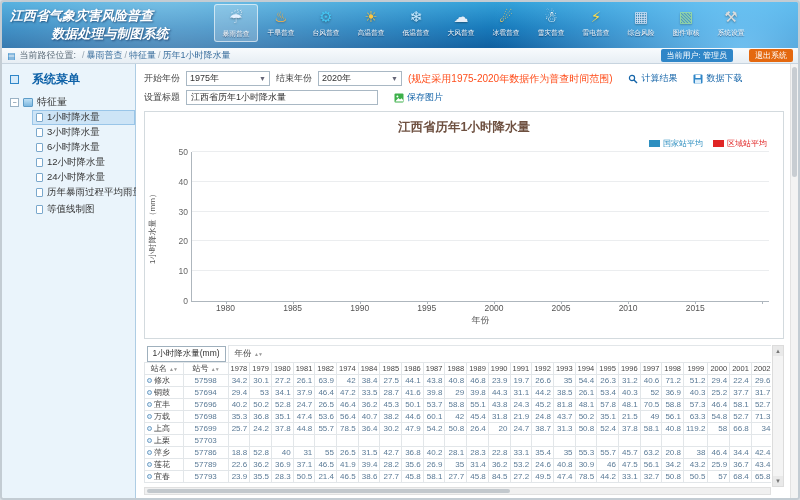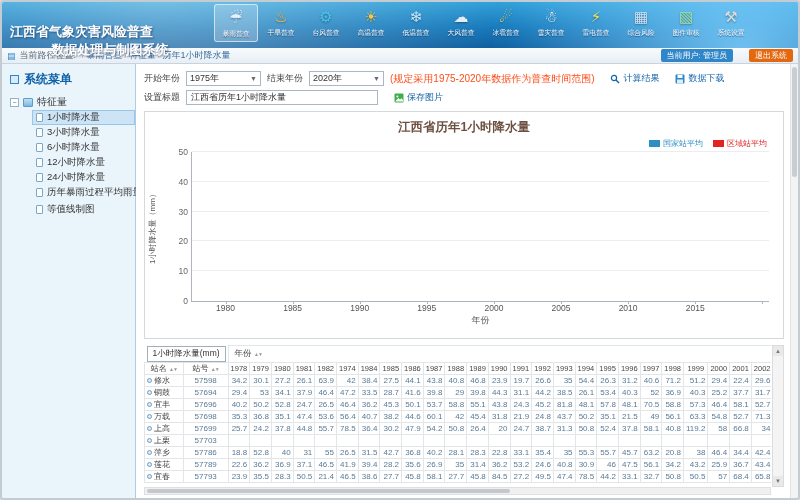--- a/index.html
+++ b/index.html
@@ -5,21 +5,21 @@
   html,body{margin:0;padding:0;background:#d7dde2;font-family:"Liberation Sans","DejaVu Sans",sans-serif;}
   *{box-sizing:border-box;}
   .window{width:800px;height:500px;background:#fff;border:2px solid #c3ccd3;border-radius:4px;overflow:hidden;display:flex;flex-direction:column;position:relative;}
 
   
   .header{height:46px;position:relative;flex:0 0 46px;
     background:
       radial-gradient(circle at 93% 115%, rgba(130,210,255,.85), rgba(130,210,255,0) 34%),
       radial-gradient(circle at 20% -40%, rgba(255,255,255,.35), rgba(255,255,255,0) 55%),
       linear-gradient(180deg,#2f9fd8 0%,#1478ba 55%,#0c5d9e 100%);}
-  .app-title{position:absolute;left:8px;top:21px;color:#fff;font-weight:bold;font-size:13px;line-height:1.4;text-shadow:1px 1px 2px rgba(0,20,60,.55);width:200px;}
+  .app-title{position:absolute;left:8px;top:5px;color:#fff;font-weight:bold;font-size:13px;line-height:1.4;text-shadow:1px 1px 2px rgba(0,20,60,.55);width:200px;font-style:italic;}
   .app-title .l2{text-align:center;}
   .nav{position:absolute;left:212px;top:2px;display:flex;}
   .nav-item{width:44px;text-align:center;padding:2px 1px 1px;border-radius:3px;margin-right:1px;}
   .nav-item.active{background:rgba(255,255,255,.22);border:1px solid rgba(255,255,255,.6);}
   .nav-icon{width:30px;height:22px;margin:0 auto;font-size:15px;line-height:22px;text-shadow:0 1px 2px rgba(0,0,0,.35);}
   .nav-label{font-size:8px;color:#fff;white-space:nowrap;transform:scale(.85);transform-origin:center top;text-shadow:0 1px 1px rgba(0,20,60,.6);}
 
   
   .crumbbar{height:16px;flex:0 0 16px;display:flex;justify-content:space-between;align-items:center;padding:0 5px;
     background:linear-gradient(#f8fbfd,#e7eef4);border-bottom:1px solid #c7d4df;font-size:9px;color:#5a6a77;}
@@ -28,37 +28,37 @@
   .crumb-item{color:#3b6f9e;}
   .crumb-sep{color:#98a6b2;margin:0 2px;}
   .pill{font-size:8px;color:#fff;padding:1px 6px;border-radius:2px;white-space:nowrap;}
   .pill.user{background:#2f86c8;margin-right:16px;}
   .pill.logout{background:#e4680f;}
   .crumb-right{display:flex;align-items:center;}
 
   
   .body{flex:1;display:flex;min-height:0;position:relative;}
   .sidebar{width:134px;flex:0 0 134px;background:#eaf4fb;border-right:1px solid #aecde4;font-size:10px;color:#333;}
-  .sidebar-title{color:#0f62a8;font-weight:bold;font-size:12px;padding:7px 8px 6px;display:flex;align-items:center;gap:5px;}
+  .sidebar-title{color:#0f62a8;font-weight:bold;font-size:12px;padding:7px 8px 6px;display:flex;align-items:center;gap:13px;}
   .sb-sq{width:9px;height:9px;border:1px solid #2f86c8;background:#d7ebfa;display:inline-block;}
   .tree{padding-left:8px;}
   .tree-group{margin-bottom:2px;}
   .tree-parent{display:flex;align-items:center;gap:4px;height:16px;}
   .toggle{width:9px;height:9px;border:1px solid #9ab2c5;background:#fff;font-size:7px;line-height:7px;text-align:center;color:#4a6a85;}
   .folder-ic{width:10px;height:9px;background:linear-gradient(#bfe0f5,#7db8e0);border:1px solid #5d9cc8;border-radius:1px;}
   .palette-ic{width:10px;height:10px;border-radius:50%;background:conic-gradient(#e33 0 25%,#3a8de0 25% 50%,#3db04a 50% 75%,#f5b91e 75% 100%);border:1px solid #888;}
   .tree-leaf{display:flex;align-items:center;gap:4px;height:15px;margin-left:22px;padding:0 3px;border:1px solid transparent;}
   .tree-leaf.selected{background:#cde4f6;border-color:#99c5e8;}
   .page-ic{width:7px;height:9px;background:#fff;border:1px solid #7aa8cc;border-radius:1px;flex:0 0 7px;}
   .leaf-label{white-space:nowrap;font-size:9.5px;}
 
   .main{flex:1;min-width:0;display:flex;flex-direction:column;padding:5px 14px 3px 8px;position:relative;background:#fff;}
   .ctrl-row{display:flex;align-items:center;gap:6px;font-size:9px;color:#444;height:19px;flex:0 0 19px;}
   .lbl{white-space:nowrap;}
-  .selectbox{border:1px solid #a9b8c4;background:#fff;width:75px;height:15px;display:flex;align-items:center;justify-content:space-between;padding:0 3px;font-size:9px;color:#333;}
+  .selectbox{border:1px solid #a9b8c4;background:#fff;width:84px;height:15px;display:flex;align-items:center;justify-content:space-between;padding:0 3px;font-size:9px;color:#333;}
   .caret{color:#667;font-size:7px;}
   .note{color:#ff4e1c;font-size:10px;white-space:nowrap;}
   .toollink{color:#1464a8;display:flex;align-items:center;gap:3px;margin-left:10px;white-space:nowrap;}
   .textinput{border:1px solid #a9b8c4;width:192px;height:15px;font-size:9px;color:#333;padding:0 4px;font-family:inherit;}
   svg.mini{display:block;}
 
   
   .chart-panel{margin-top:4px;border:1px solid #d3dade;height:228px;flex:0 0 228px;position:relative;background:#fff;}
   .chart-title{text-align:center;font-size:12.5px;font-weight:600;color:#6e5040;margin-top:7px;}
   .legend{position:absolute;right:16px;top:26px;display:flex;gap:10px;align-items:center;font-size:8px;}

